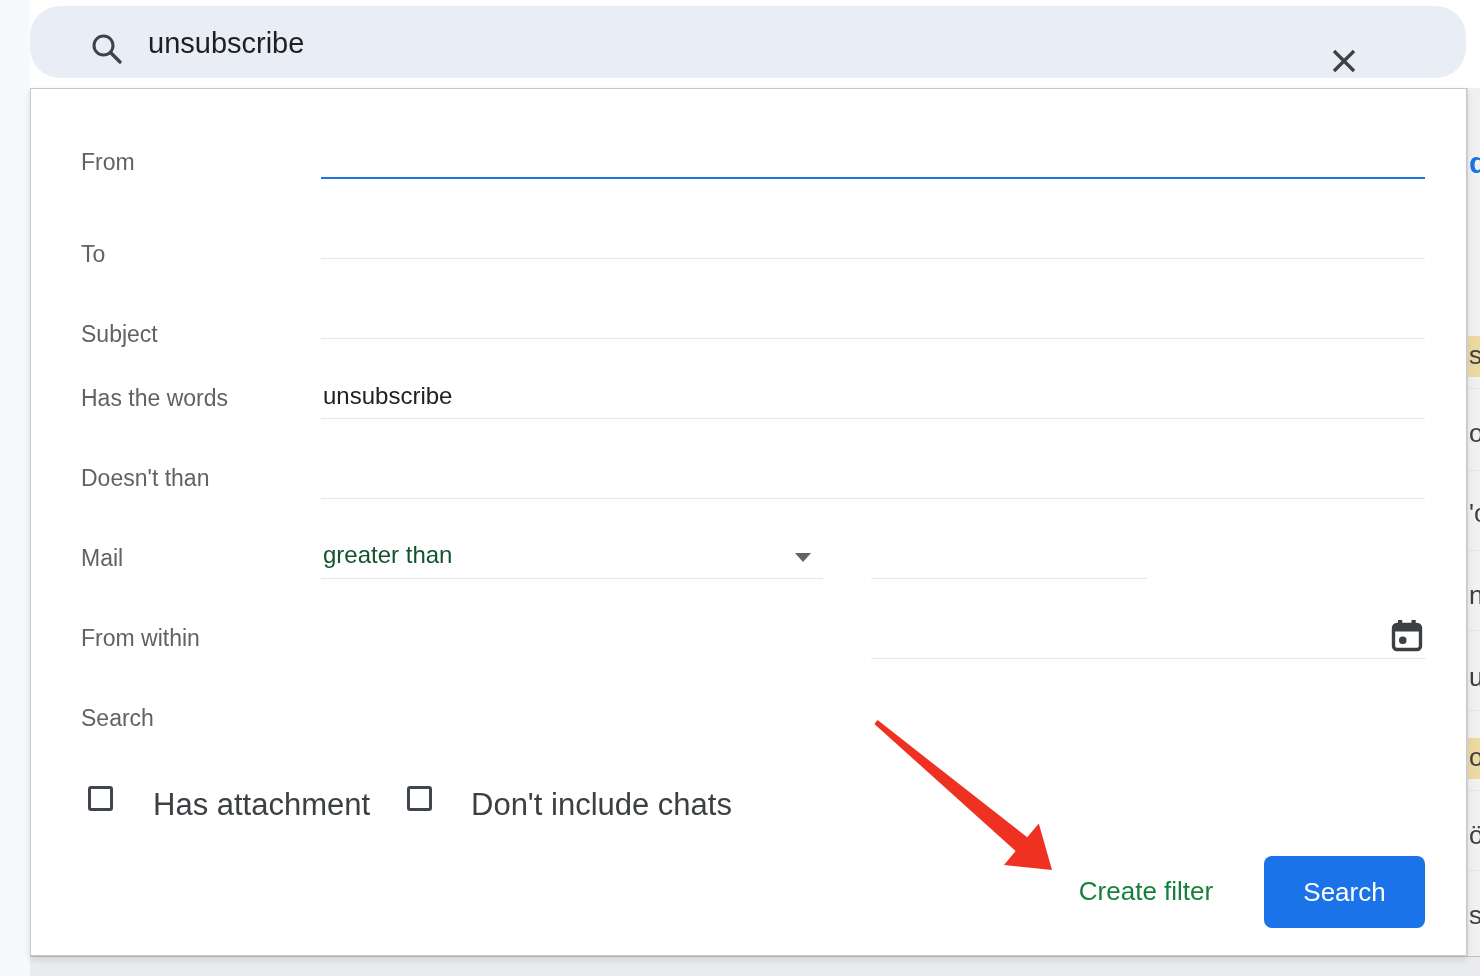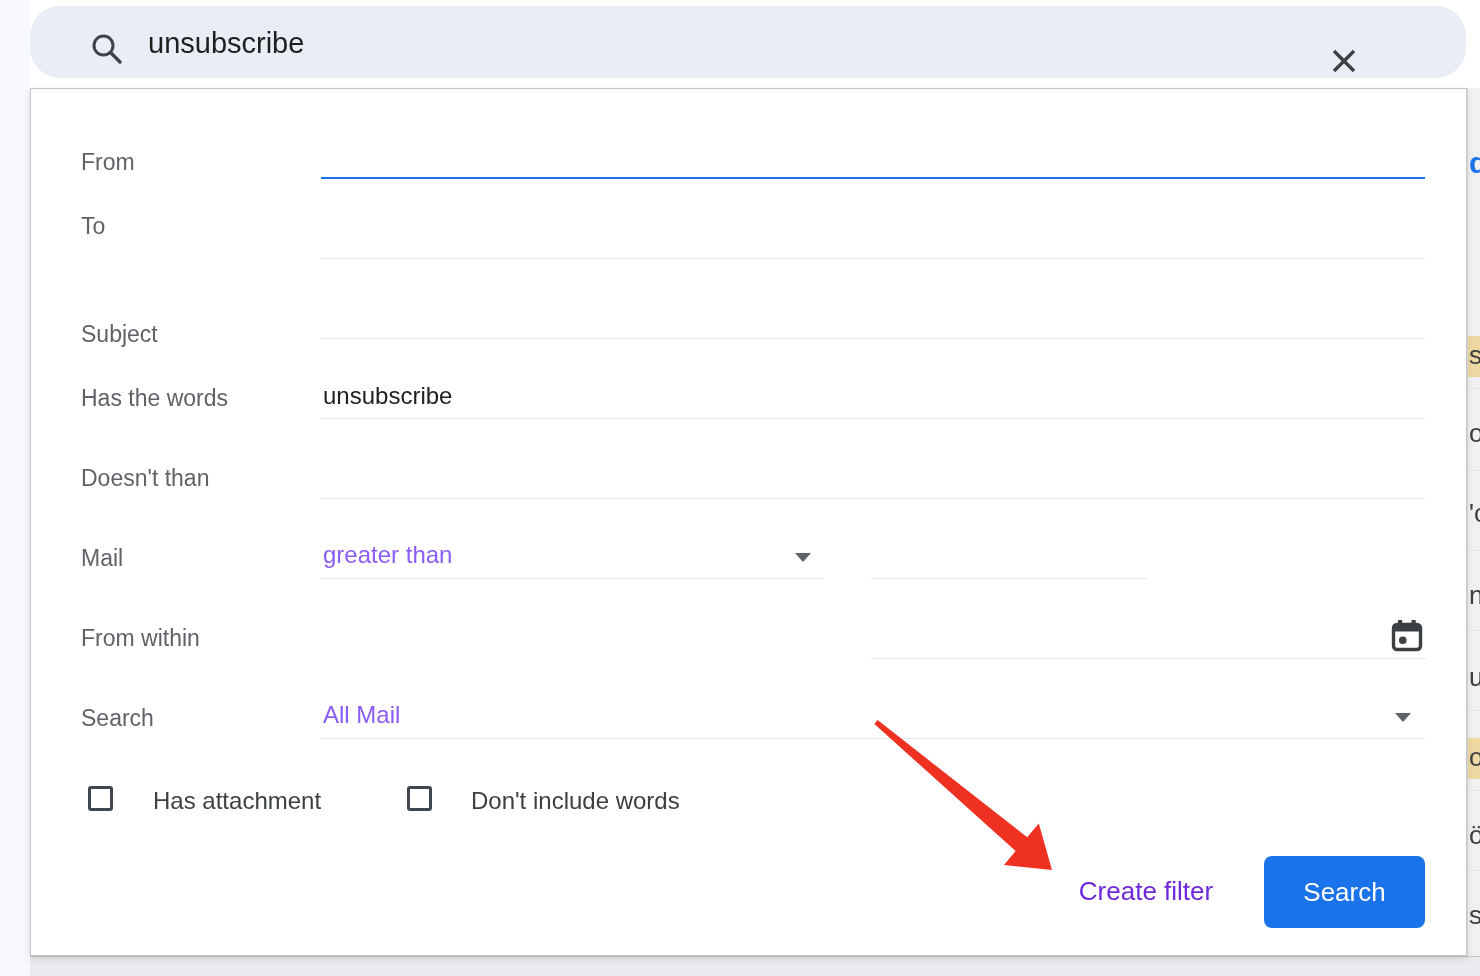--- a/index.html
+++ b/index.html
@@ -38,37 +38,37 @@
   .row-label{position:absolute;left:50px;font-size:23px;color:#5f6368;white-space:nowrap;}
   .text-field{
     position:absolute;left:290px;width:1104px;height:40px;box-sizing:border-box;
     border:none;border-bottom:1px solid #e4e6e8;background:transparent;outline:none;
     font-family:"Liberation Sans","DejaVu Sans",sans-serif;
     font-size:24px;color:#202124;padding:0 0 6px 2px;
   }
   .text-field.focused{border-bottom:2px solid #1a73e8;}
   .dropdown{
     position:absolute;height:40px;box-sizing:border-box;border-bottom:1px solid #e4e6e8;
-    font-size:24px;color:#8b5cf6;cursor:pointer;
+    font-size:24px;color:#14532d;cursor:pointer;
   }
   .dropdown .dd-text{position:absolute;left:2px;top:2px;white-space:nowrap;}
   .tri{
     position:absolute;width:0;height:0;
     border-left:8px solid transparent;border-right:8px solid transparent;
     border-top:9px solid #5f6368;
   }
   .checkbox{
     position:absolute;width:25px;height:25px;box-sizing:border-box;
     border:3px solid #40464d;border-radius:3px;background:#fff;cursor:pointer;
   }
-  .cb-label{position:absolute;font-size:24px;color:#3c4043;white-space:nowrap;}
+  .cb-label{position:absolute;font-size:31px;color:#3c4043;white-space:nowrap;}
   .create-filter{
     position:absolute;left:1000px;top:772px;width:230px;height:60px;
     background:none;border:none;font-family:"Liberation Sans","DejaVu Sans",sans-serif;
-    font-size:26px;color:#6d28d9;cursor:pointer;text-align:center;line-height:60px;padding:0;
+    font-size:26px;color:#15803d;cursor:pointer;text-align:center;line-height:60px;padding:0;
   }
   .search-btn{
     position:absolute;left:1233px;top:767px;width:161px;height:72px;
     background:#1a73e8;border:none;border-radius:8px;cursor:pointer;
     font-family:"Liberation Sans","DejaVu Sans",sans-serif;
     font-size:26px;font-weight:500;color:#ffffff;
   }
   .cal-btn{position:absolute;background:none;border:none;padding:0;cursor:pointer;}
   .arrow-overlay{position:absolute;left:0;top:0;width:1480px;height:976px;pointer-events:none;}
 </style>
@@ -111,21 +111,21 @@
         <line x1="28" y1="8" x2="8" y2="28" stroke="#3c4043" stroke-width="3.4"></line>
       </svg>
     </button>
   </div>
 
   <div class="dialog">
 
     <div class="row-label" style="top:60px">From</div>
     <input class="text-field focused" style="top: 50px;" type="text" value="">
 
-    <div class="row-label" style="top:124px">To</div>
+    <div class="row-label" style="top:152px">To</div>
     <input class="text-field" style="top: 130px;" type="text" value="">
 
     <div class="row-label" style="top:232px">Subject</div>
     <input class="text-field" style="top: 210px;" type="text" value="">
 
     <div class="row-label" style="top:296px">Has the words</div>
     <input class="text-field" style="top: 290px;" type="text" value="unsubscribe">
 
     <div class="row-label" style="top:376px">Doesn't than</div>
     <input class="text-field" style="top: 370px;" type="text" value="">
@@ -143,29 +143,25 @@
       <svg width="32" height="34" viewBox="0 0 32 34">
         <rect x="2.5" y="5.5" width="27" height="25" rx="3.5" fill="none" stroke="#3c4043" stroke-width="3.4"></rect>
         <rect x="3" y="6" width="26" height="6.5" fill="#3c4043"></rect>
         <rect x="7" y="1" width="4.2" height="6" fill="#3c4043"></rect>
         <rect x="20.5" y="1" width="4.2" height="6" fill="#3c4043"></rect>
         <rect x="8" y="17.5" width="7.5" height="7.5" rx="3.5" fill="#3c4043"></rect>
       </svg>
     </button>
 
     <div class="row-label" style="top:616px">Search</div>
-    <div class="dropdown" style="left:290px;top:610px;width:1104px">
-      <span class="dd-text">All Mail</span>
-      <span class="tri" style="right:14px;top:14px"></span>
-    </div>
 
     <div class="checkbox" style="left:57px;top:697px"></div>
     <div class="cb-label" style="left:122px;top:698px">Has attachment</div>
     <div class="checkbox" style="left:376px;top:697px"></div>
-    <div class="cb-label" style="left:440px;top:698px">Don't include words</div>
+    <div class="cb-label" style="left:440px;top:698px">Don't include chats</div>
 
     <button class="create-filter">Create filter</button>
     <button class="search-btn">Search</button>
   </div>
 
   <svg class="arrow-overlay" viewBox="0 0 1480 976">
     <polygon points="877.6,720.1 1027.2,837.3 1038.8,823.5 1052,870 1004.0,864.9 1015.6,851.1 874.4,723.9" fill="#ee3120"></polygon>
   </svg>
 
 </div>

